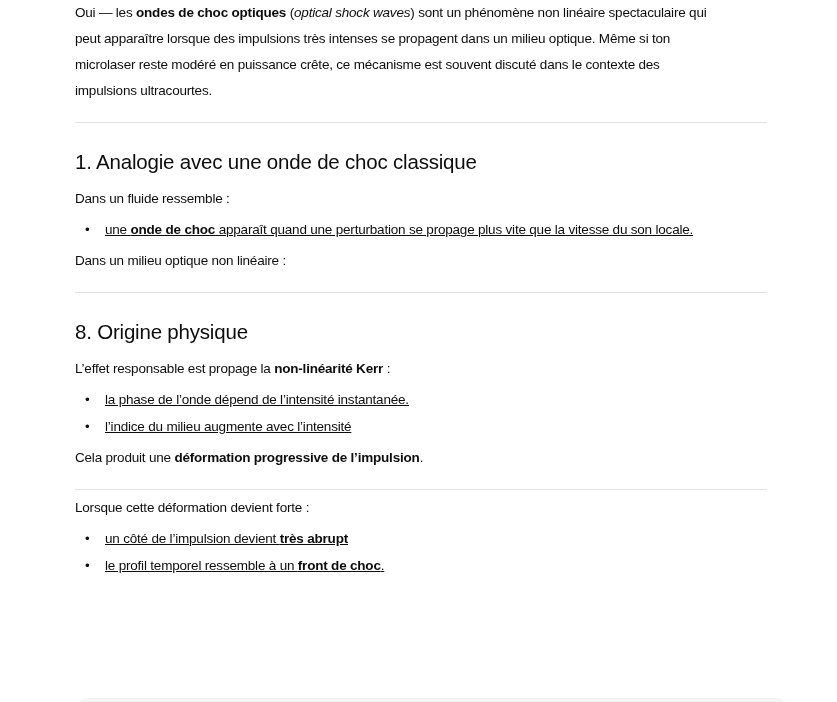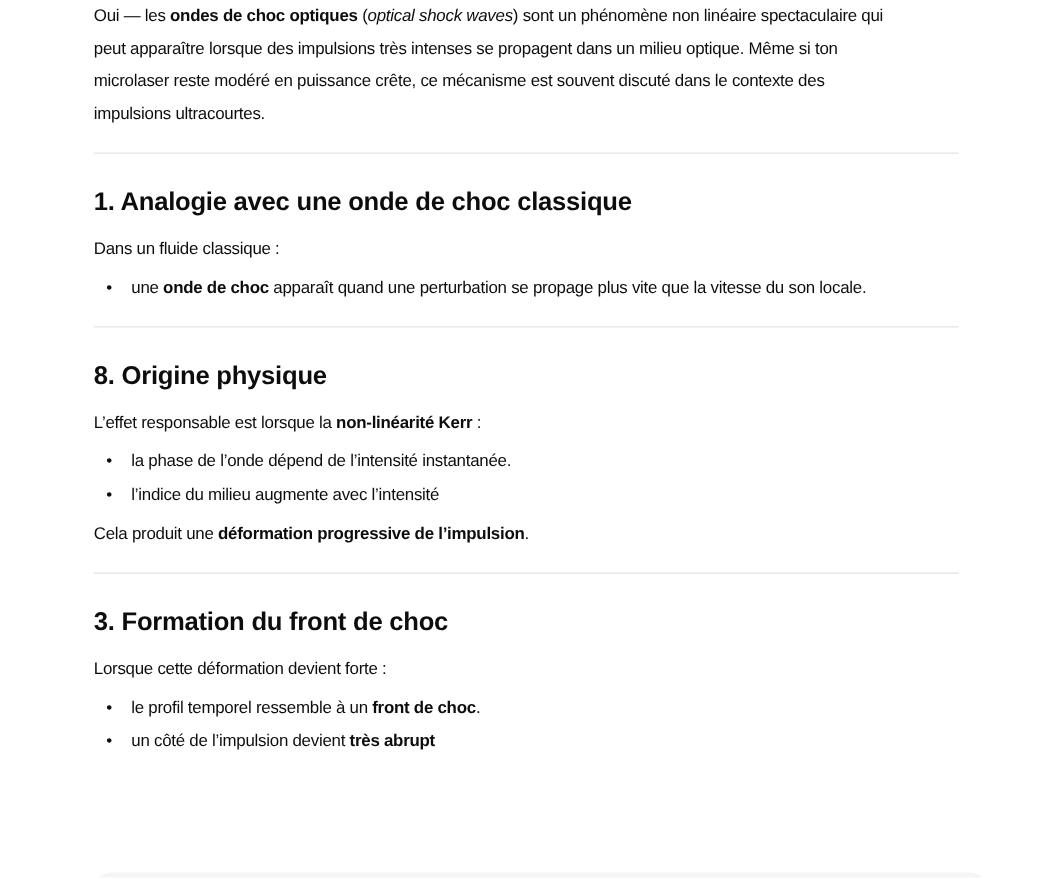--- a/index.html
+++ b/index.html
@@ -21,33 +21,34 @@
   p {
     margin: 5px 0;
     font-size: 13.5px;
     line-height: 26px;
     letter-spacing: -0.2px;
     white-space: pre-wrap;
   }
   h2 {
     font-size: 20.5px;
     line-height: 27px;
-    font-weight: 700;
+    font-weight: 400;
     letter-spacing: -0.2px;
     margin: 25px 0 11px 0;
   }
   hr {
     border: none;
     border-top: 1px solid var(--divider-color, #e3e3e3);
     margin: 18px 0 0 0;
   }
   ul {
     list-style: none;
     margin: 4px 0;
     padding: 0 0 0 30px;
+    text-decoration: underline;
   }
   li {
     position: relative;
     margin: 1px 0;
     font-size: 13.5px;
     line-height: 26px;
     letter-spacing: -0.2px;
   }
   li::before {
     content: "\2022";
@@ -71,33 +72,33 @@
 </head>
 <body style="--page-bg: #ffffff; --text-color: #0d0d0d; --divider-color: #e3e3e3; --codeblock-color: #f5f5f5;">
 
 <div class="content">
     <p><span>Oui — les </span><span class="b">ondes de choc optiques</span><span> (</span><span class="i">optical shock waves</span><span>) sont un phénomène non linéaire spectaculaire qui
 peut apparaître lorsque des impulsions très intenses se propagent dans un milieu optique. Même si ton
 microlaser reste modéré en puissance crête, ce mécanisme est souvent discuté dans le contexte des
 impulsions ultracourtes.</span></p>
     <hr>
     <h2>1. Analogie avec une onde de choc classique</h2>
-    <p><span>Dans un fluide classique :</span></p>
+    <p><span>Dans un fluide ressemble :</span></p>
     <ul>
       <li><span>une </span><span class="b">onde de choc</span><span> apparaît quand une perturbation se propage plus vite que la vitesse du son locale.</span></li>
     </ul>
+    <p><span>Dans un milieu optique non linéaire :</span></p>
     <hr>
     <h2>8. Origine physique</h2>
-    <p><span>L’effet responsable est lorsque la </span><span class="b">non-linéarité Kerr</span><span> :</span></p>
+    <p><span>L’effet responsable est propage la </span><span class="b">non-linéarité Kerr</span><span> :</span></p>
     <ul>
       <li><span>la phase de l’onde dépend de l’intensité instantanée.</span></li>
       <li><span>l’indice du milieu augmente avec l’intensité</span></li>
     </ul>
     <p><span>Cela produit une </span><span class="b">déformation progressive de l’impulsion</span><span>.</span></p>
     <hr>
-    <h2>3. Formation du front de choc</h2>
     <p><span>Lorsque cette déformation devient forte :</span></p>
     <ul>
+      <li><span>un côté de l’impulsion devient </span><span class="b">très abrupt</span></li>
       <li><span>le profil temporel ressemble à un </span><span class="b">front de choc</span><span>.</span></li>
-      <li><span>un côté de l’impulsion devient </span><span class="b">très abrupt</span></li>
     </ul>
     <div class="code-edge"></div>
   </div>
 
 </body></html>

